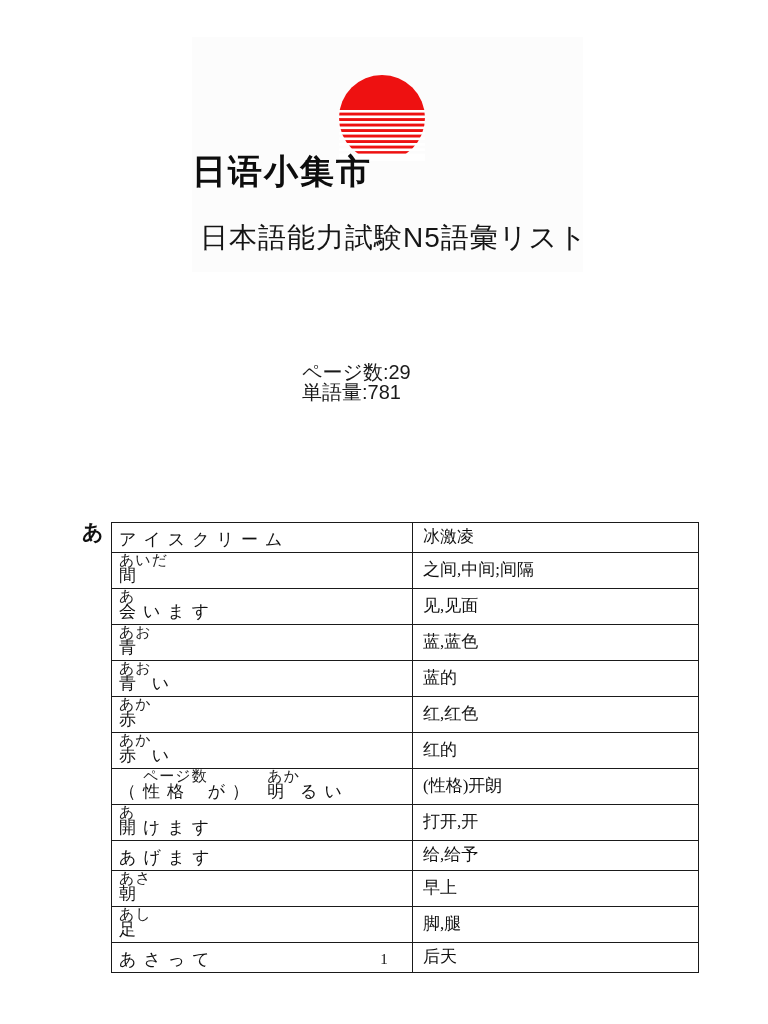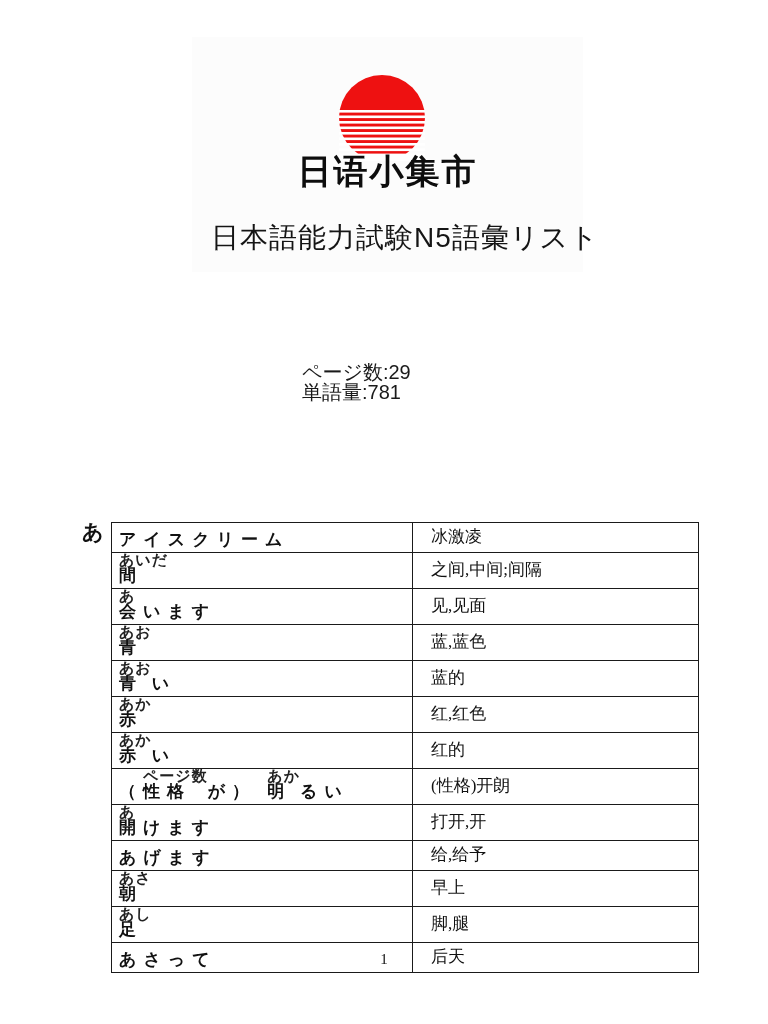--- a/index.html
+++ b/index.html
@@ -21,34 +21,34 @@
   .sun {
     position: absolute;
     left: 147px; top: 38px;
     width: 86px; height: 86px;
     display: block;
   }
   .logo-text {
     position: absolute;
     left: 0; top: 112px;
     width: 100%;
-    text-align: center;
+    text-align: left;
     font-family: "Liberation Sans", sans-serif;
     font-weight: 900;
     font-size: 34px;
     letter-spacing: 2px;
     color: #0d0d0d;
     white-space: nowrap;
   }
   
   .main-title {
     position: absolute;
     left: 200px; top: 219px;
     width: 410px;
-    text-align: center;
+    text-align: left;
     font-family: "Liberation Sans", sans-serif;
     font-size: 28px;
     font-weight: 500;
     letter-spacing: 1px;
     color: #151515;
     white-space: nowrap;
   }
   
   .page-info {
     position: absolute;
@@ -80,26 +80,26 @@
     overflow: hidden;
   }
   .vocab-table td.word-cell {
     width: 301px;
     vertical-align: bottom;
     padding: 2px 4px 3px 7px;
   }
   .vocab-table td.meaning-cell {
     width: 286px;
     vertical-align: middle;
-    padding: 1px 4px 2px 18px;
+    padding: 1px 4px 2px 10px;
     font-size: 17px;
     line-height: 20px;
   }
   .word-line { display: flex; flex-direction: row; align-items: flex-end; }
-  .seg { display: flex; flex-direction: column; align-items: flex-start; font-weight: bold; }
+  .seg { display: flex; flex-direction: column; align-items: flex-start; }
   .seg .rt {
     font-size: 15px;
     line-height: 11px;
     height: 11px;
     letter-spacing: 1px;
     white-space: nowrap;
     color: #222;
   }
   .seg .rb {
     font-size: 17px;

